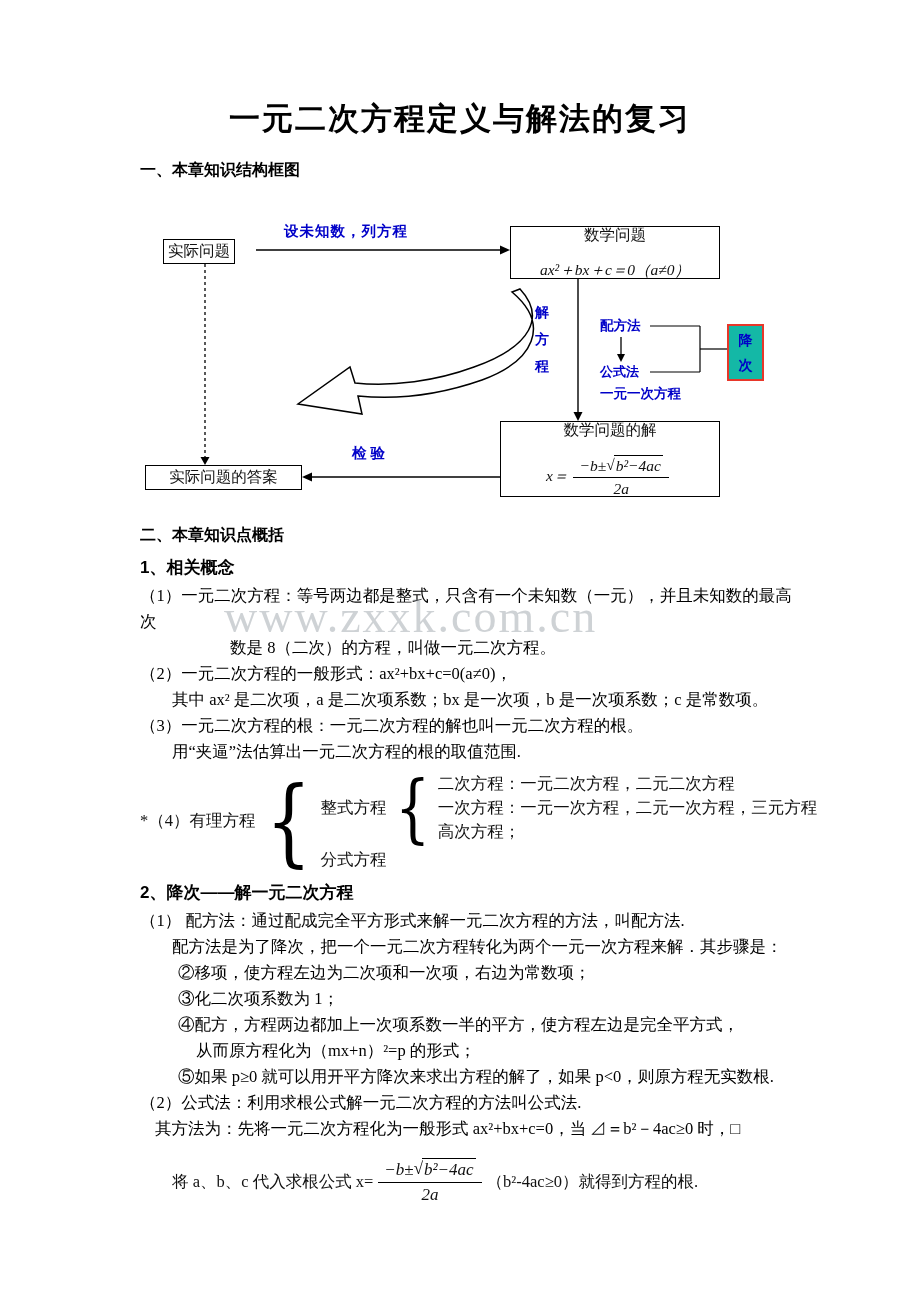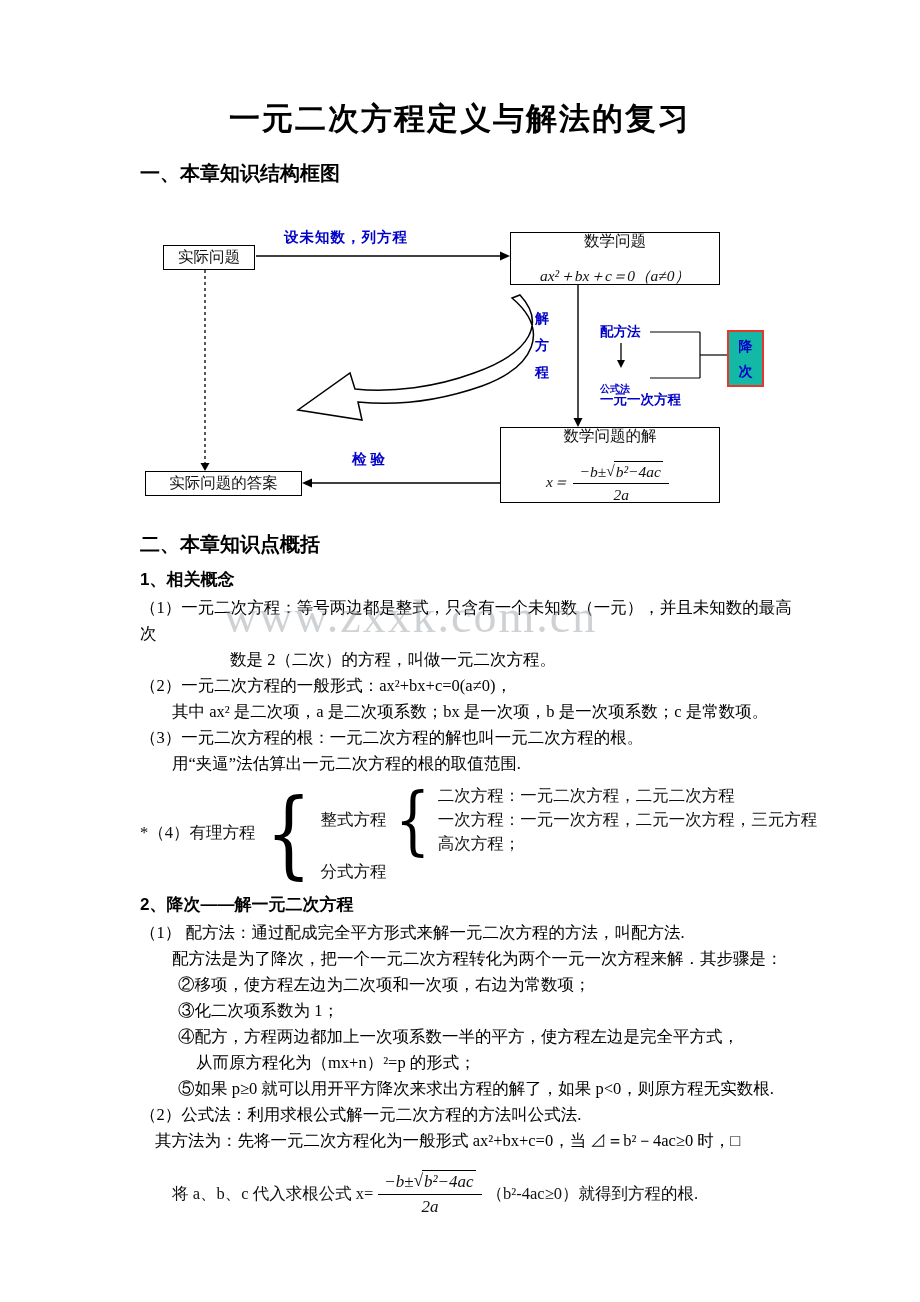--- a/index.html
+++ b/index.html
@@ -1,21 +1,21 @@
 <!DOCTYPE html>
 <html><head>
 <meta charset="utf-8">
 <style>
   html,body{margin:0;padding:0;background:#fff;}
   .page{position:relative;width:920px;height:1302px;background:#fff;overflow:hidden;
         font-family:"Liberation Serif", serif;color:#111;}
   .doc-title{margin:0;padding-top:98px;text-align:center;font-family:"Liberation Sans",sans-serif;
         font-size:31px;font-weight:900;letter-spacing:2px;color:#000;}
   .sec-heading{margin:20px 0 0 140px;font-family:"Liberation Sans",sans-serif;
-        font-size:20px;font-weight:800;color:#000;}
+        font-size:16px;font-weight:800;color:#000;}
   .sub-heading{margin:10px 0 4px 140px;font-family:"Liberation Sans",sans-serif;
         font-size:17px;font-weight:800;color:#000;}
 
   
   .diagram{position:relative;width:920px;height:300px;margin-top:32px;}
   .diagram svg{position:absolute;left:0;top:0;}
   .dbox{position:absolute;border:1px solid #000;background:#fff;display:flex;
         align-items:center;justify-content:center;font-size:15.5px;box-sizing:border-box;z-index:2;}
   .dbox.col{flex-direction:column;gap:14px;}
   .math{font-style:italic;font-family:"Liberation Serif",serif;}
@@ -97,35 +97,35 @@
         <line x1="650" y1="159" x2="700" y2="159" stroke="#000" stroke-width="1.2"></line>
         <line x1="700" y1="113" x2="700" y2="159" stroke="#000" stroke-width="1.2"></line>
         <line x1="700" y1="136" x2="727" y2="136" stroke="#000" stroke-width="1.2"></line>
       </g>
 
       <path d="M 520 76 C 545 103 533 133 474 154 C 436 168 392 174 355 170
                L 350 154 L 298 191 L 362 201 L 358 183
                C 398 187 442 181 482 167 C 534 148 551 112 512 79 Z" fill="#fff" stroke="#000" stroke-width="1.5"></path>
     </svg>
 
-    <div class="dbox" style="left:163px;top:26px;width:92px;height:25px;">
+    <div class="dbox" style="left:163px;top:26px;width:72px;height:25px;">
       <span>实际问题</span>
     </div>
 
     <div class="dlabel blue" style="left:284px;top:9px;font-size:14.5px;letter-spacing:1px;">设未知数，列方程</div>
 
     <div class="dbox col" style="left:510px;top:13px;width:210px;height:53px;">
       <div>数学问题</div>
       <div class="math">ax²＋bx＋c＝0（a≠0）</div>
     </div>
 
     <div class="dlabel blue vert" style="left:532px;top:86px;">解方程</div>
 
     <div class="dlabel blue" style="left:600px;top:104px;font-size:13.5px;">配方法</div>
-    <div class="dlabel blue" style="left:600px;top:163px;font-size:10px;">公式法</div>
+    <div class="dlabel blue" style="left:600px;top:150px;font-size:13px;">公式法</div>
     <div class="dlabel blue" style="left:600px;top:172px;font-size:13.5px;">一元一次方程</div>
 
     <div class="redbox" style="left:727px;top:111px;">
       <span class="blue">降次</span>
     </div>
 
     <div class="dbox col" style="left:500px;top:208px;width:220px;height:76px;">
       <div>数学问题的解</div>
       <div class="math" style="display:flex;align-items:center;">
         <span>x＝</span>
@@ -144,21 +144,21 @@
     <div class="dbox" style="left:145px;top:252px;width:157px;height:25px;">
       <span>实际问题的答案</span>
     </div>
   </div>
 
   <h2 class="sec-heading" style="margin-top:12px;">二、本章知识点概括</h2>
 
   <h3 class="sub-heading">1、相关概念</h3>
 
   <p class="bt">（1）一元二次方程：等号两边都是整式，只含有一个未知数（一元），并且未知数的最高次</p>
-  <p class="bt ind1">数是 2（二次）的方程，叫做一元二次方程。</p>
+  <p class="bt ind1">数是 8（二次）的方程，叫做一元二次方程。</p>
   <p class="bt">（2）一元二次方程的一般形式：ax²+bx+c=0(a≠0)，</p>
   <p class="bt ind2">其中 ax² 是二次项，a 是二次项系数；bx 是一次项，b 是一次项系数；c 是常数项。</p>
   <p class="bt">（3）一元二次方程的根：一元二次方程的解也叫一元二次方程的根。</p>
   <p class="bt ind2">用“夹逼”法估算出一元二次方程的根的取值范围.</p>
 
   <div class="rational-block">
     <span>*（4）有理方程</span>
     <span class="brace b-outer">{</span>
     <div class="rb-col">
       <div class="rb-row">

